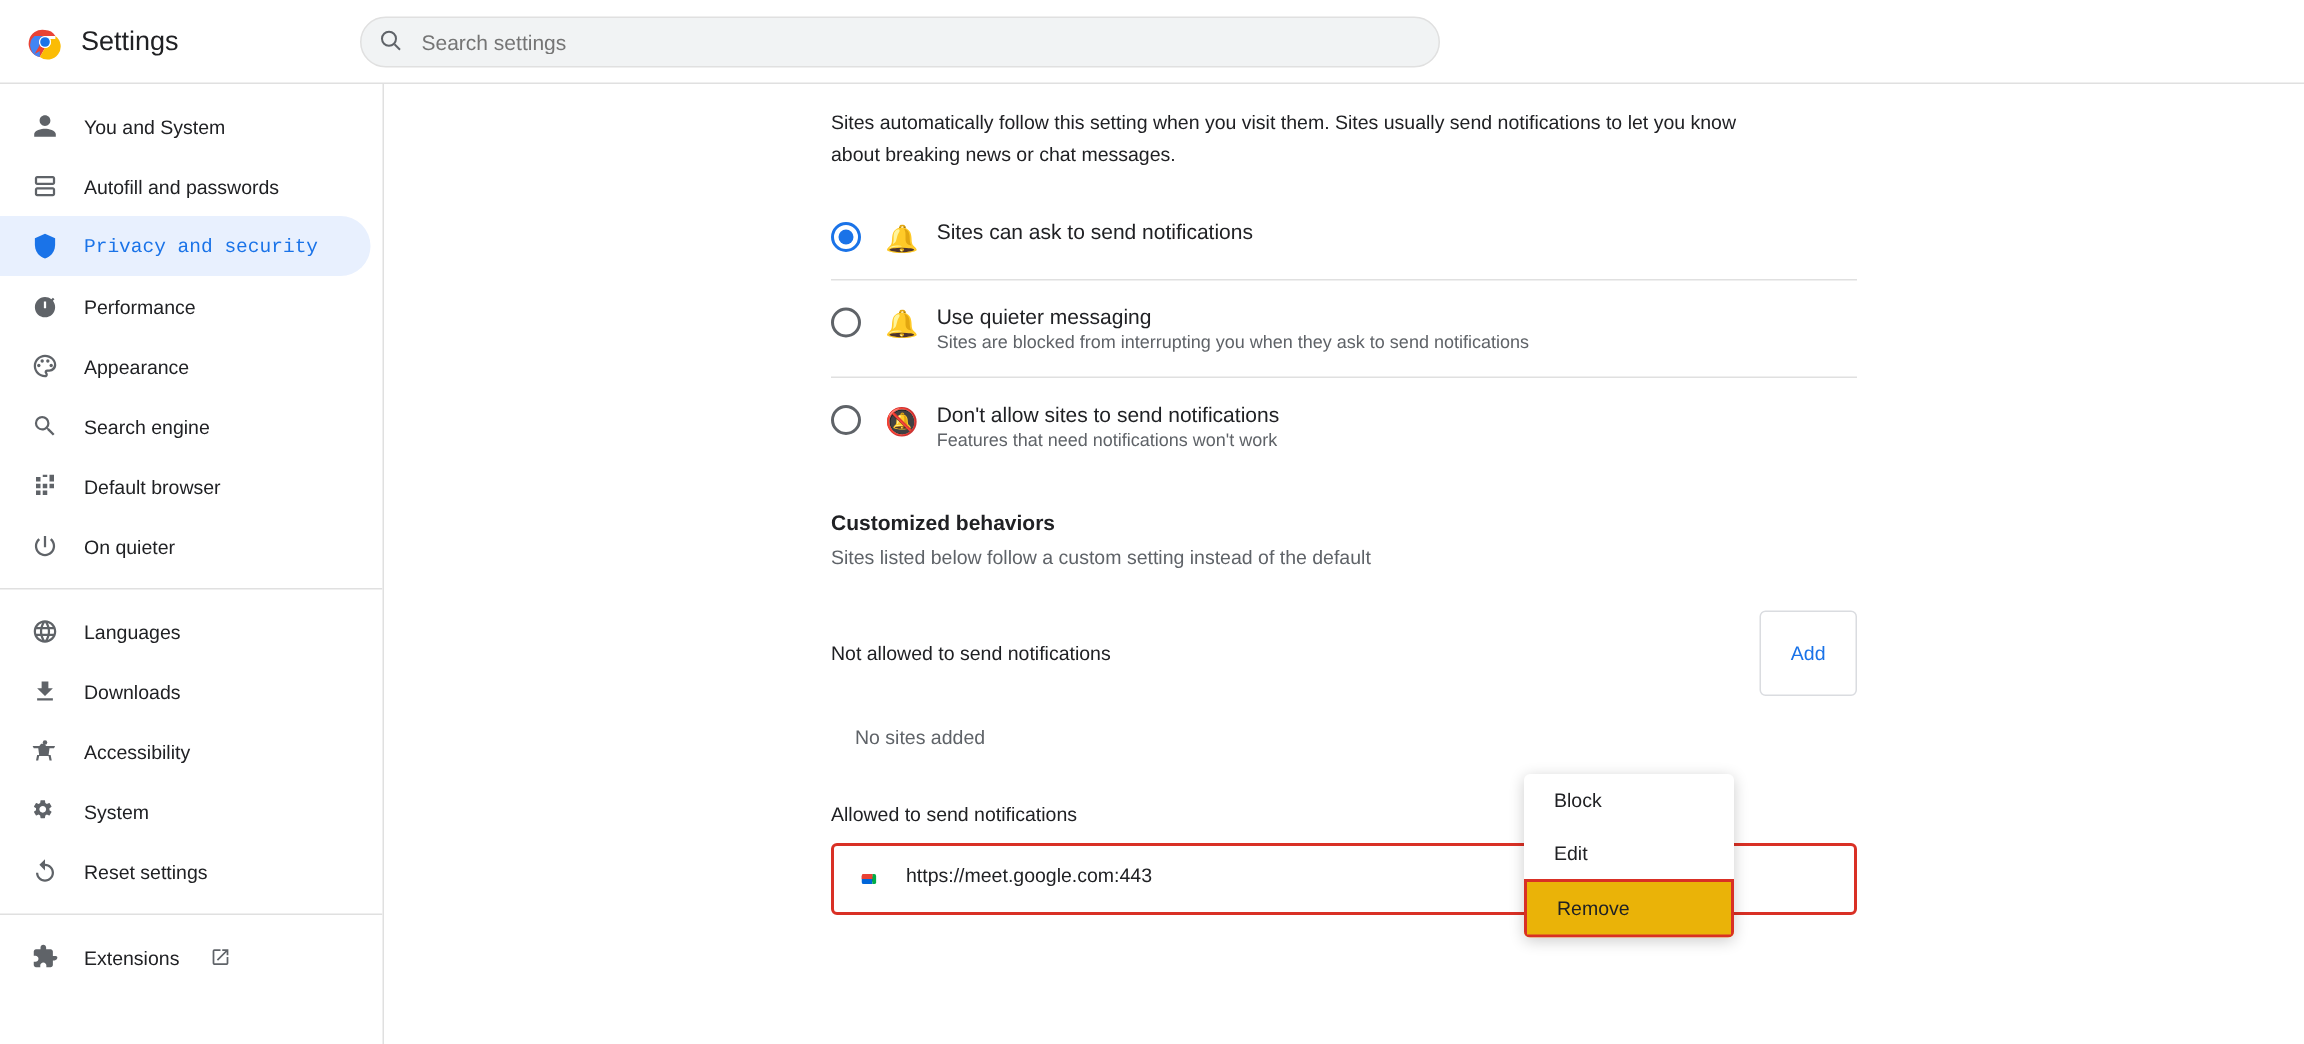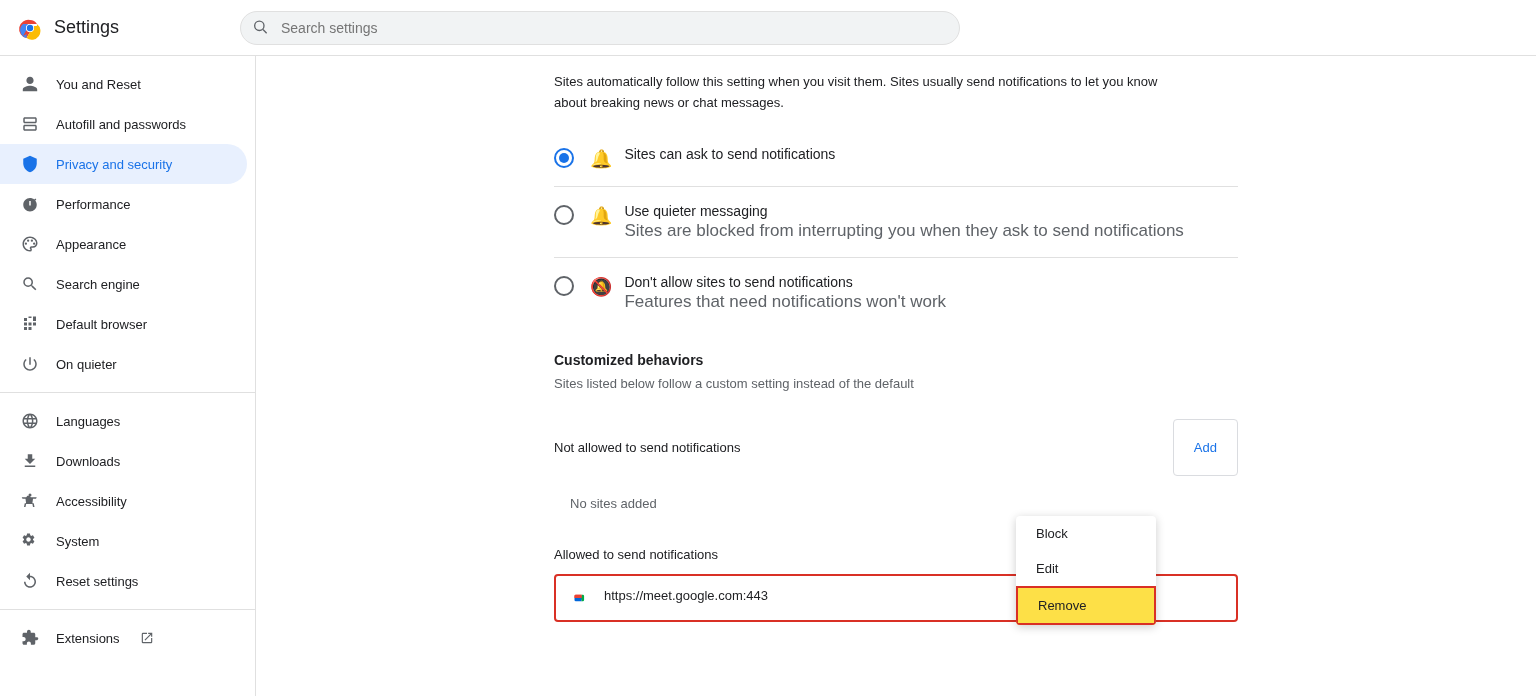--- a/index.html
+++ b/index.html
@@ -90,20 +90,21 @@
       cursor: pointer;
       border-radius: 0 24px 24px 0;
       margin-right: 8px;
       color: #202124;
       font-size: 13px;
     }
     .sidebar-item.active {
       background: #e8f0fe;
       color: #1a73e8;
       font-weight: 500;
+      font-family: Liberation Mono, monospace;
     }
     .sidebar-item .icon {
       width: 20px;
       height: 20px;
       display: flex;
       align-items: center;
       justify-content: center;
       color: #5f6368;
       flex-shrink: 0;
     }
@@ -182,21 +183,21 @@
       margin-top: 2px;
       color: #5f6368;
     }
     .radio-text-wrap {}
     .radio-label {
       font-size: 14px;
       color: #202124;
       font-weight: 400;
     }
     .radio-desc {
-      font-size: 17px;
+      font-size: 12px;
       color: #5f6368;
       margin-top: 2px;
     }
 
     
     .section-title {
       font-size: 14px;
       font-weight: 600;
       color: #202124;
       margin: 24px 0 8px 0;
@@ -273,21 +274,21 @@
       z-index: 200;
       overflow: hidden;
     }
     .context-menu-item {
       padding: 10px 20px;
       font-size: 13px;
       color: #202124;
       cursor: pointer;
     }
     .context-menu-item.highlighted {
-      background: #fde047;
+      background: #eab308;
       border: 2px solid #d93025;
     }
   </style>
 </head>
 <body>
 
 <div class="header">
   <div class="header-logo">
     <svg class="chrome-logo" viewBox="0 0 28 28" xmlns="http://www.w3.org/2000/svg">
       <circle cx="14" cy="14" r="8" fill="#fff"></circle>
@@ -313,21 +314,21 @@
 <div class="layout">
 
   <nav class="sidebar">
 
     <div class="sidebar-item">
       <span class="icon">
         <svg width="18" height="18" viewBox="0 0 24 24" fill="currentColor">
             <path d="M12 12c2.7 0 4.8-2.1 4.8-4.8S14.7 2.4 12 2.4 7.2 4.5 7.2 7.2 9.3 12 12 12zm0 2.4c-3.2 0-9.6 1.6-9.6 4.8v2.4h19.2v-2.4c0-3.2-6.4-4.8-9.6-4.8z"></path>
           </svg>
       </span>
-      <span>You and Reset</span>
+      <span>You and System</span>
     </div>
 
     <div class="sidebar-item">
       <span class="icon">
         <svg width="18" height="18" viewBox="0 0 24 24" fill="currentColor">
             <path d="M19 3H5c-1.1 0-2 .9-2 2v4c0 1.1.9 2 2 2h14c1.1 0 2-.9 2-2V5c0-1.1-.9-2-2-2zm0 6H5V5h14v4zm0 4H5c-1.1 0-2 .9-2 2v4c0 1.1.9 2 2 2h14c1.1 0 2-.9 2-2v-4c0-1.1-.9-2-2-2zm0 6H5v-4h14v4z"></path>
           </svg>
       </span>
       <span>Autofill and passwords</span>
     </div>

